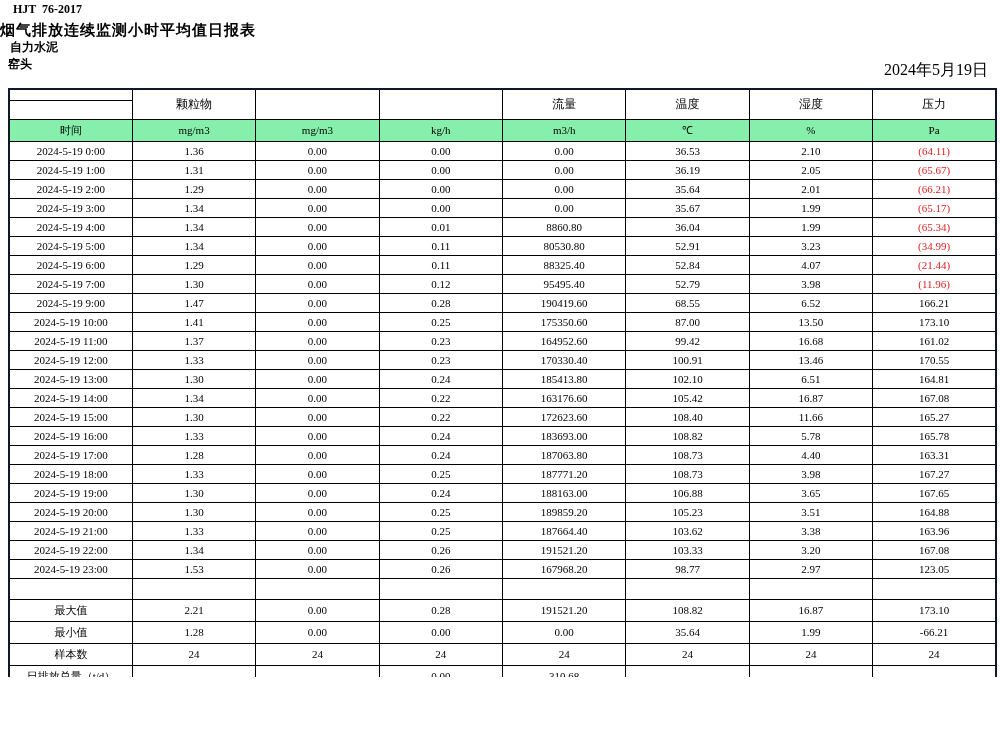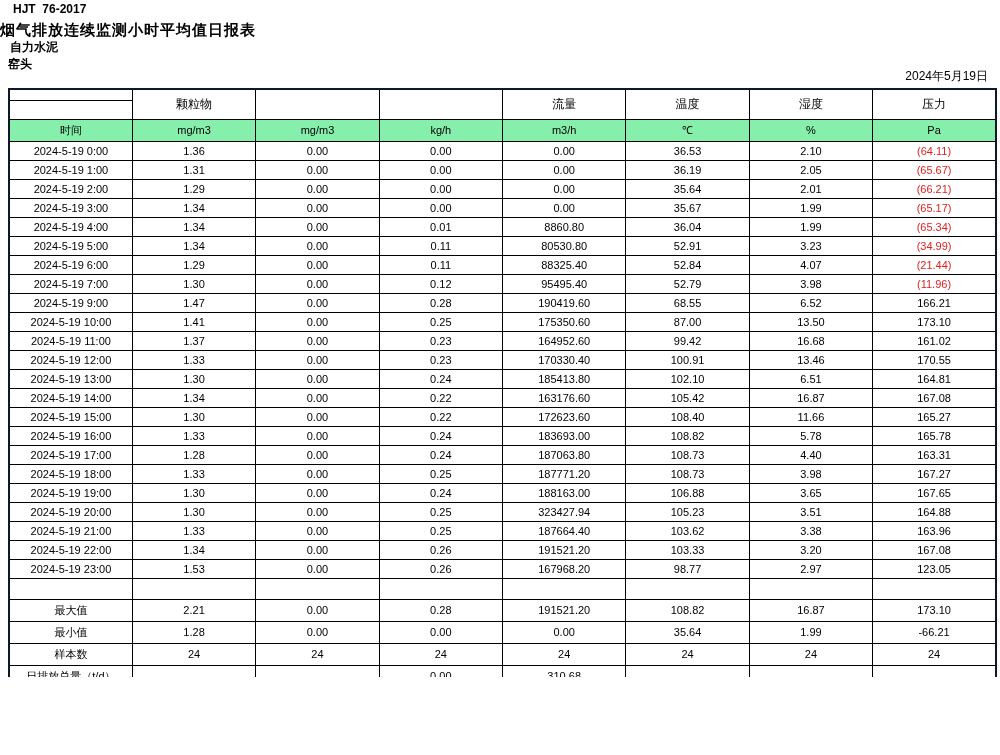--- a/index.html
+++ b/index.html
@@ -1,24 +1,24 @@
 <!DOCTYPE html>
 <html><head>
 <meta charset="utf-8">
 <style>
   html,body { margin:0; padding:0; background:#fff; }
   .page {
     position:relative; width:1000px; height:677px; background:#ffffff;
-    font-family:Liberation Sans, sans-serif; color:#000;
+    font-family:Liberation Serif, serif; color:#000;
   }
   .std-code { position:absolute; left:13px; top:2px; font-size:12px; font-weight:bold; white-space:pre; }
   .title { position:absolute; left:0; right:0; top:21px; text-align:left; font-size:15px; font-weight:bold; letter-spacing:1px; }
   .company { position:absolute; left:10px; top:39px; font-size:12px; font-weight:bold; }
   .location { position:absolute; left:8px; top:56px; font-size:12px; font-weight:bold; }
-  .report-date { position:absolute; right:12px; top:68px; font-size:12px; }
+  .report-date { position:absolute; right:12px; top:60px; font-size:16px; }
 
   table.report {
     position:absolute; left:8px; top:88px; width:989px;
     border-collapse:collapse; table-layout:fixed;
     border:2px solid #0f172a;
   }
   table.report td {
     border:1px solid #000; padding:0; margin:0;
     text-align:center; vertical-align:middle;
     font-size:11px; white-space:nowrap; overflow:hidden;
@@ -259,21 +259,21 @@
           <td>188163.00</td>
           <td>106.88</td>
           <td>3.65</td>
           <td>167.65</td>
         </tr>
         <tr class="data">
           <td>2024-5-19 20:00</td>
           <td>1.30</td>
           <td>0.00</td>
           <td>0.25</td>
-          <td>323427.94</td>
+          <td>189859.20</td>
           <td>105.23</td>
           <td>3.51</td>
           <td>164.88</td>
         </tr>
         <tr class="data">
           <td>2024-5-19 21:00</td>
           <td>1.33</td>
           <td>0.00</td>
           <td>0.25</td>
           <td>187664.40</td>

